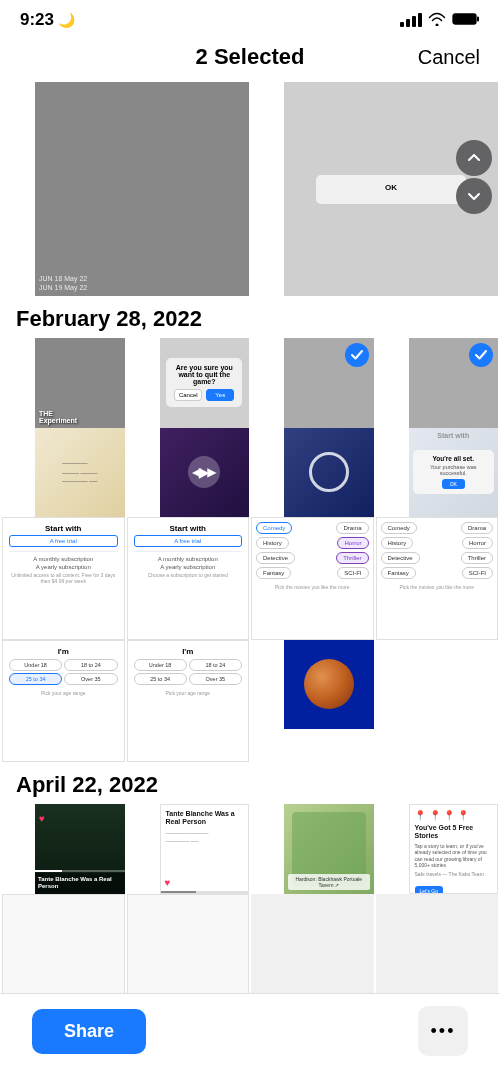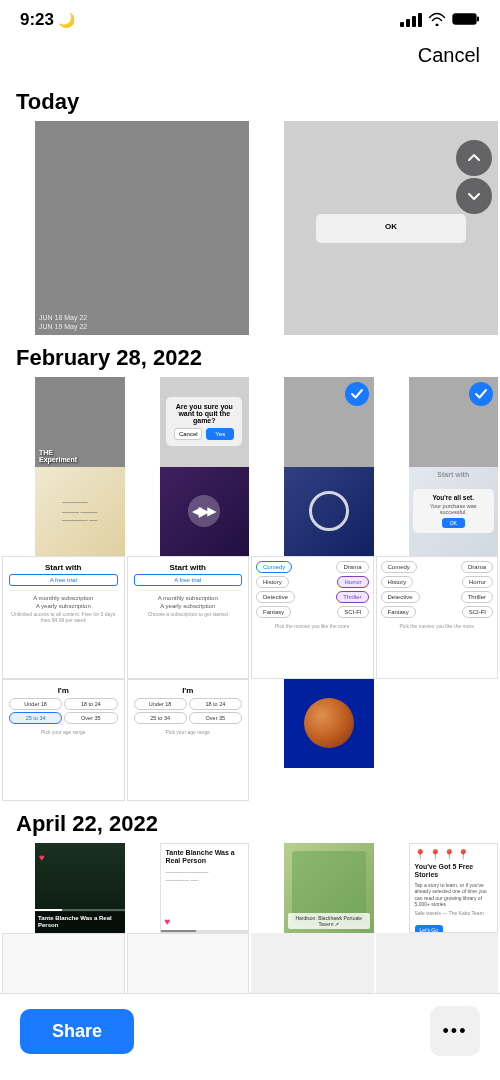--- a/index.html
+++ b/index.html
@@ -144,21 +144,21 @@
     .scroll-thumb-up svg, .scroll-thumb-down svg { width: 16px; height: 16px; fill: #fff; }
 
     
     .bottom-toolbar {
       position: fixed;
       bottom: 0;
       left: 0;
       width: 500px;
       background: #fff;
       border-top: 1px solid #e0e0e0;
-      padding: 12px 20px 24px;
+      padding: 12px 32px 24px;
       display: flex;
       justify-content: space-between;
       align-items: center;
     }
     .share-btn {
       background: #1a7aff;
       color: #fff;
       font-size: 18px;
       font-weight: 600;
       border: none;
@@ -400,39 +400,39 @@
       <svg width="28" height="14" viewBox="0 0 28 14" fill="none">
         <rect x="1" y="2" width="23" height="10" rx="2" stroke="#000" stroke-width="1.3" fill="#000"></rect>
         <rect x="25" y="4.5" width="2" height="5" rx="1" fill="#000"></rect>
       </svg>
     </span>
   </div>
 </div>
 
 <div class="top-nav">
   <div class="nav-spacer"></div>
+  <div class="nav-selected-label">2 Selected</div>
   <div class="nav-cancel-btn">Cancel</div>
 </div>
 
 <div class="scroll-thumb">
   <div class="scroll-thumb-up">
     <svg viewBox="0 0 16 16">
         <path d="M3 10l5-5 5 5" stroke="#fff" stroke-width="2" stroke-linecap="round" stroke-linejoin="round" fill="none"></path>
       </svg>
   </div>
   <div class="scroll-thumb-down">
     <svg viewBox="0 0 16 16">
         <path d="M3 6l5 5 5-5" stroke="#fff" stroke-width="2" stroke-linecap="round" stroke-linejoin="round" fill="none"></path>
       </svg>
   </div>
 </div>
 
 <div class="scroll-area">
 
-  <div class="section-header">Today</div>
   <div class="photo-grid-2col">
 
     <div class="photo-cell" style="aspect-ratio:1;">
       <div class="photo-bg cell-today-1" style="width:100%;height:100%;position:relative;">
         <div style="position:absolute;bottom:4px;left:4px;font-size:7px;color:#fff;opacity:0.8;line-height:1.2;">
           <div>JUN 18 May 22</div>
           <div>JUN 19 May 22</div>
         </div>
       </div>
     </div>

